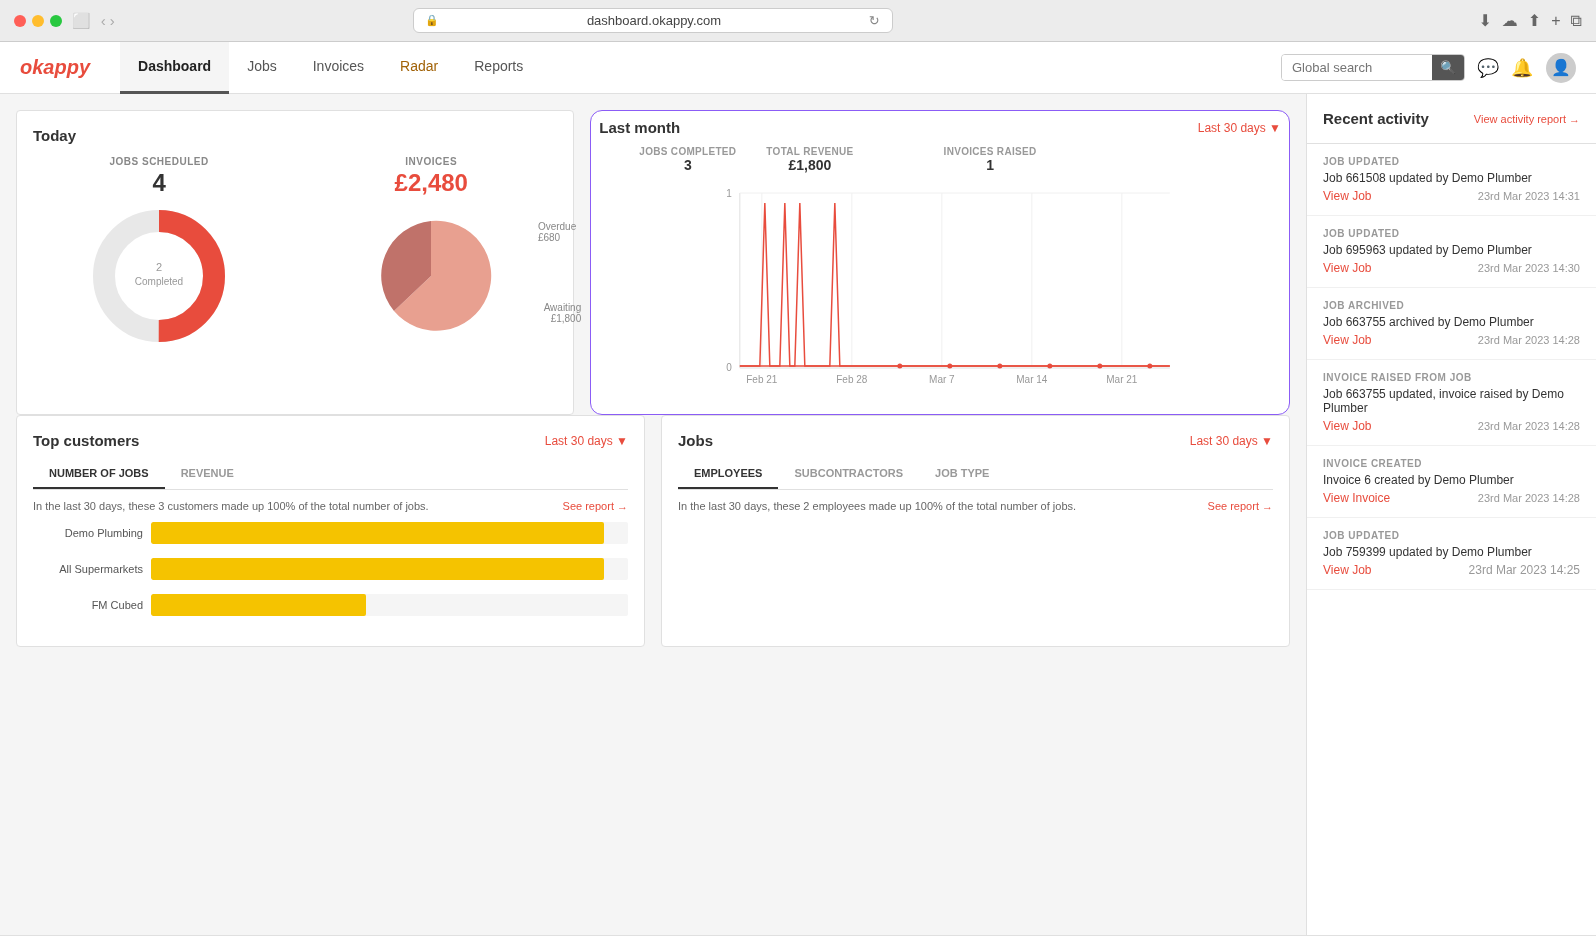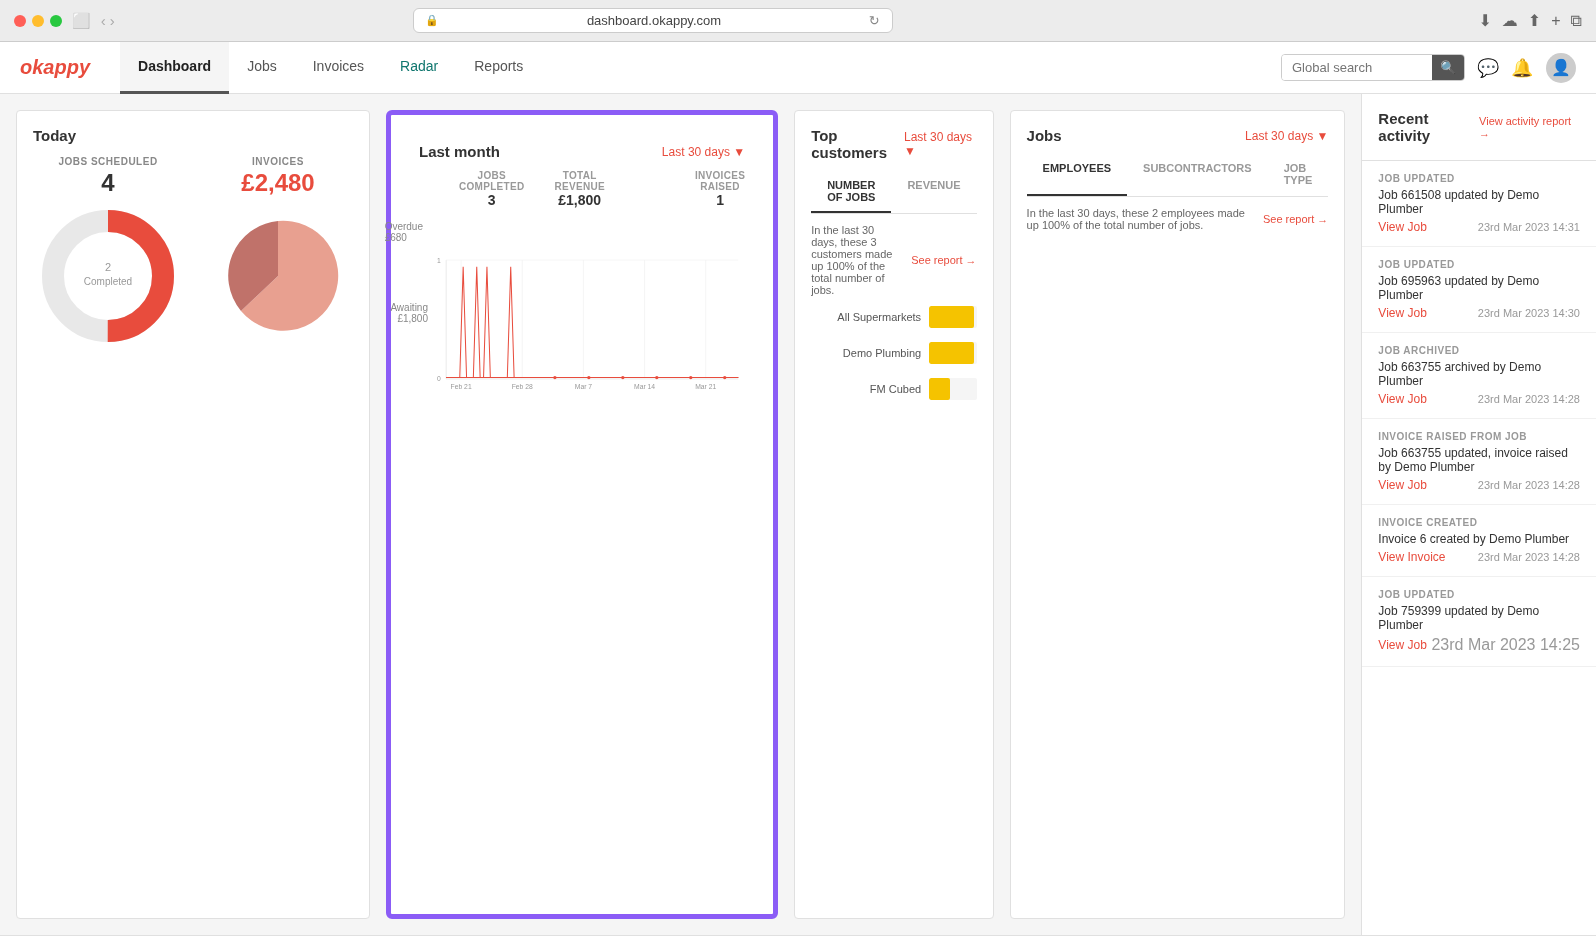--- a/index.html
+++ b/index.html
@@ -35,37 +35,37 @@
     <span style="font-size:16px;color:#666;cursor:pointer;">⧉</span>
   </div>
 </div>
 
 <div style="background:white;border-bottom:1px solid #e0e0e0;display:flex;align-items:center;padding:0 20px;height:52px;">
   <div style="color:#e84c3d;font-weight:700;font-size:20px;margin-right:30px;font-style:italic;">okappy</div>
   <nav style="display:flex;height:52px;">
     <a style="padding:0 18px;display:flex;align-items:center;font-size:14px;cursor:pointer;color:#222;border-bottom:3px solid #555;font-weight:600;background:#f5f5f5;text-decoration:none;">Dashboard</a>
     <a style="padding:0 18px;display:flex;align-items:center;font-size:14px;cursor:pointer;color:#555;border-bottom:3px solid transparent;text-decoration:none;">Jobs</a>
     <a style="padding:0 18px;display:flex;align-items:center;font-size:14px;cursor:pointer;color:#555;border-bottom:3px solid transparent;text-decoration:none;">Invoices</a>
-    <a style="padding:8px 18px;display:flex;align-items:center;font-size:14px;cursor:pointer;color:#0f766e;border-bottom:3px solid transparent;text-decoration:none;">Radar</a>
+    <a style="padding:8px 18px;display:flex;align-items:center;font-size:14px;cursor:pointer;color:#a16207;border-bottom:3px solid transparent;text-decoration:none;">Radar</a>
     <a style="padding:0 18px;display:flex;align-items:center;font-size:14px;cursor:pointer;color:#555;border-bottom:3px solid transparent;text-decoration:none;">Reports</a>
   </nav>
   <div style="margin-left:auto;display:flex;align-items:center;gap:12px;">
     <div style="display:flex;align-items:center;border:1px solid #ccc;border-radius:4px;overflow:hidden;">
       <input style="border: none; outline: none; padding: 5px 10px; font-size: 13px; color: rgb(153, 153, 153); width: 150px;" placeholder="Global search">
       <button style="background:#555;border:none;padding:5px 8px;cursor:pointer;color:white;font-size:13px;">🔍</button>
     </div>
     <span style="font-size:18px;color:#e84c3d;cursor:pointer;">💬</span>
     <span style="font-size:18px;color:#888;cursor:pointer;">🔔</span>
     <div style="width:30px;height:30px;border-radius:50%;background:#ccc;cursor:pointer;display:flex;align-items:center;justify-content:center;font-size:16px;">👤</div>
   </div>
 </div>
 
 <div style="display:flex;min-height:calc(100vh - 100px);">
 
-  <div style="flex:1;padding:16px;display:flex;flex-direction:row;gap:16px;background:#f5f5f5;">
+  <div style="flex:1;padding:16px;display:flex;flex-direction:column;gap:0;background:#f5f5f5;">
 
     <div style="display:flex;gap:16px;">
 
       <div style="flex:1;background:white;border:1px solid #e0e0e0;border-radius:4px;padding:16px;">
         <div style="font-size:15px;font-weight:600;margin-bottom:12px;color:#333;">Today</div>
         <div style="display:flex;gap:20px;align-items:flex-start;justify-content:space-around;">
 
           <div style="text-align:center;">
             <div style="font-size:10px;font-weight:700;color:#888;letter-spacing:0.5px;margin-bottom:2px;">JOBS SCHEDULED</div>
             <div style="font-size:24px;font-weight:700;color:#333;margin-bottom:4px;">4</div>
@@ -99,21 +99,21 @@
               </div>
               <div style="position:absolute;right:-75px;bottom:30px;font-size:10px;color:#888;text-align:right;white-space:nowrap;">
                 <div>Awaiting</div>
                 <div>£1,800</div>
               </div>
             </div>
           </div>
         </div>
       </div>
 
-      <div style="flex:1.3;background:white;border:5px solid #8b5cf6;border-radius:6px;padding:28px;">
+      <div style="flex:1.3;background:white;border:1px solid #8b5cf6;border-radius:12px;padding:8px;">
         <div style="display:flex;justify-content:space-between;align-items:center;margin-bottom:10px;">
           <div style="font-size:15px;font-weight:600;color:#333;">Last month</div>
           <div style="font-size:12px;color:#e84c3d;cursor:pointer;">Last 30 days ▼</div>
         </div>
         
         <div style="display:flex;gap:30px;margin-bottom:10px;padding-left:40px;">
           <div style="text-align:center;">
             <div style="font-size:10px;color:#999;font-weight:700;letter-spacing:0.3px;">JOBS COMPLETED</div>
             <div style="font-size:14px;font-weight:700;color:#333;">3</div>
           </div>
@@ -175,27 +175,27 @@
           <div style="padding:8px 16px;font-size:11px;font-weight:700;color:#999;border-bottom:2px solid transparent;cursor:pointer;">REVENUE</div>
         </div>
 
         <div style="font-size:11px;color:#666;margin-bottom:10px;display:flex;justify-content:space-between;align-items:center;">
           <span>In the last 30 days, these 3 customers made up 100% of the total number of jobs.</span>
           <span style="color:#e84c3d;cursor:pointer;white-space:nowrap;margin-left:10px;">See report →</span>
         </div>
 
         <div>
           <div style="display:flex;align-items:center;margin-bottom:14px;gap:8px;">
-            <div style="width:110px;font-size:11px;color:#555;text-align:right;">All Supermarkets</div>
+            <div style="width:110px;font-size:11px;color:#555;text-align:right;">Demo Plumbing</div>
             <div style="flex:1;height:22px;background:#f5f5f5;border-radius:2px;overflow:hidden;">
               <div style="width:95%;height:100%;background:#f5c300;border-radius:2px;"></div>
             </div>
           </div>
           <div style="display:flex;align-items:center;margin-bottom:14px;gap:8px;">
-            <div style="width:110px;font-size:11px;color:#555;text-align:right;">Demo Plumbing</div>
+            <div style="width:110px;font-size:11px;color:#555;text-align:right;">All Supermarkets</div>
             <div style="flex:1;height:22px;background:#f5f5f5;border-radius:2px;overflow:hidden;">
               <div style="width:95%;height:100%;background:#f5c300;border-radius:2px;"></div>
             </div>
           </div>
           <div style="display:flex;align-items:center;margin-bottom:14px;gap:8px;">
             <div style="width:110px;font-size:11px;color:#555;text-align:right;">FM Cubed</div>
             <div style="flex:1;height:22px;background:#f5f5f5;border-radius:2px;overflow:hidden;">
               <div style="width:45%;height:100%;background:#f5c300;border-radius:2px;"></div>
             </div>
           </div>
@@ -272,21 +272,21 @@
         <span style="font-size:12px;color:#e84c3d;cursor:pointer;">View Invoice</span>
         <span style="font-size:11px;color:#999;">23rd Mar 2023 14:28</span>
       </div>
     </div>
 
     <div style="padding:12px 16px;border-bottom:1px solid #f0f0f0;">
       <div style="font-size:10px;font-weight:700;color:#999;letter-spacing:0.5px;margin-bottom:4px;">JOB UPDATED</div>
       <div style="font-size:12px;color:#333;margin-bottom:4px;">Job 759399 updated by Demo Plumber</div>
       <div style="display:flex;justify-content:space-between;align-items:center;">
         <span style="font-size:12px;color:#e84c3d;cursor:pointer;">View Job</span>
-        <span style="font-size:16px;color:#999;">23rd Mar 2023 14:25</span>
+        <span style="font-size:12px;color:#999;">23rd Mar 2023 14:25</span>
       </div>
     </div>
   </div>
 </div>
 
 <div style="background:white;border-top:1px solid #e0e0e0;padding:10px 20px;font-size:12px;color:#888;display:flex;gap:4px;align-items:center;">
   
   
   
   

